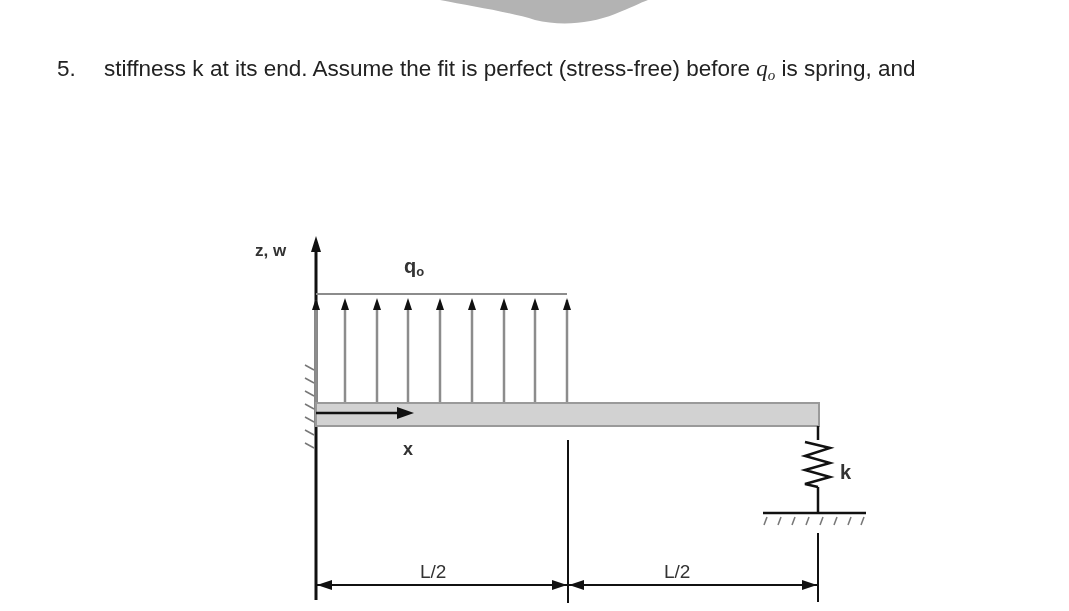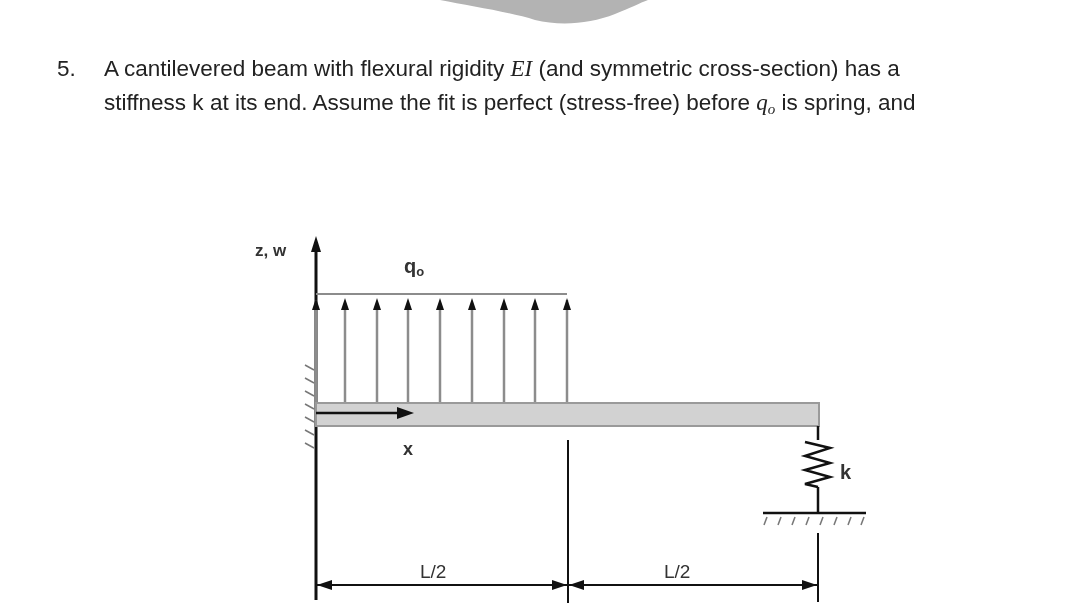--- a/index.html
+++ b/index.html
@@ -21,21 +21,20 @@
 </head>
 <body>
 
 <svg class="top-blob" width="1069" height="40" viewBox="0 0 1069 40">
   <path d="M440,0 C470,6 510,12 535,20 C560,26 590,24 615,14 C630,8 640,3 648,0 Z" fill="#b3b3b3"></path>
 </svg>
 
 <div class="problem">
   <span class="problem-number">5.</span>
   <div class="problem-body">
-    <span class="line"><span>A cantilevered beam with flexural rigidity </span><span class="math">EI</span><span> (and symmetric cross-section) has a</span></span>
     <span class="line"><span>stiffness k at its end. Assume the fit is perfect (stress-free) before </span><span class="math"><span>q</span><sub>o</sub></span><span> is spring, and</span></span>
   </div>
 </div>
 
 <svg class="diagram" width="1069" height="611" viewBox="0 0 1069 611">
   <defs>
     <marker id="ah" markerWidth="8" markerHeight="8" refX="4" refY="4" orient="auto">
       <path d="M0,1 L8,4 L0,7 Z" fill="#111"></path>
     </marker>
   </defs>

